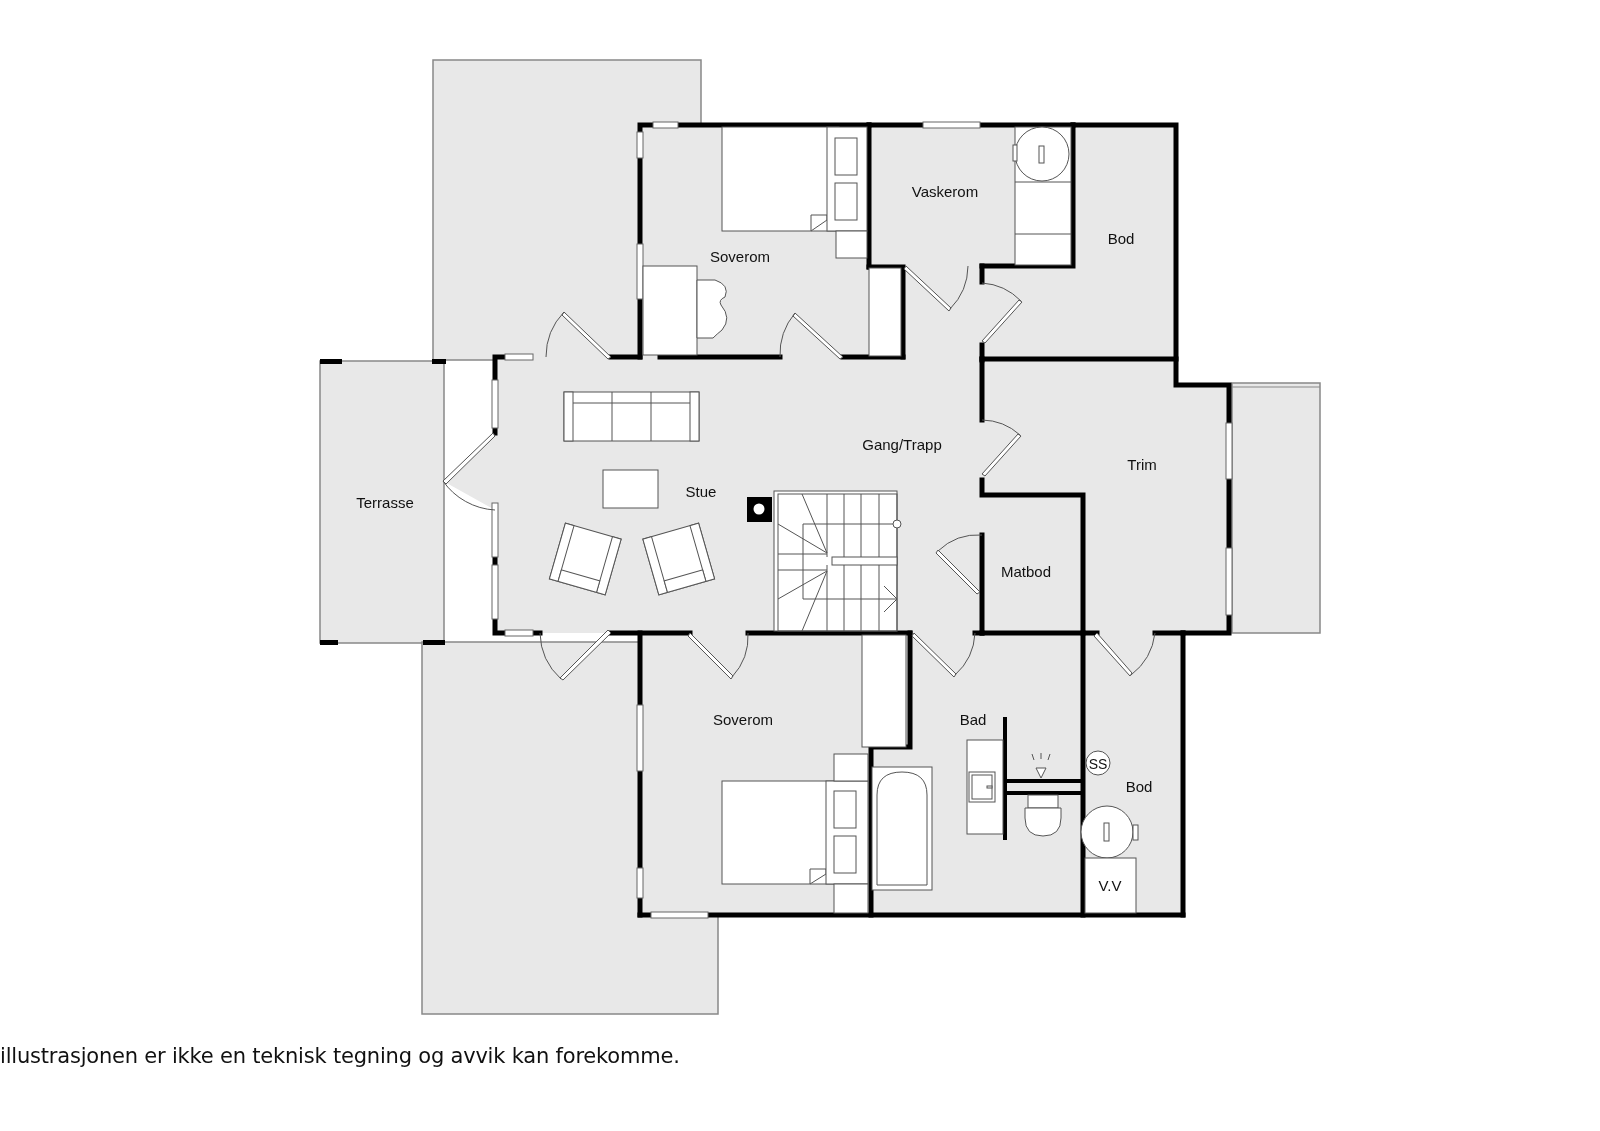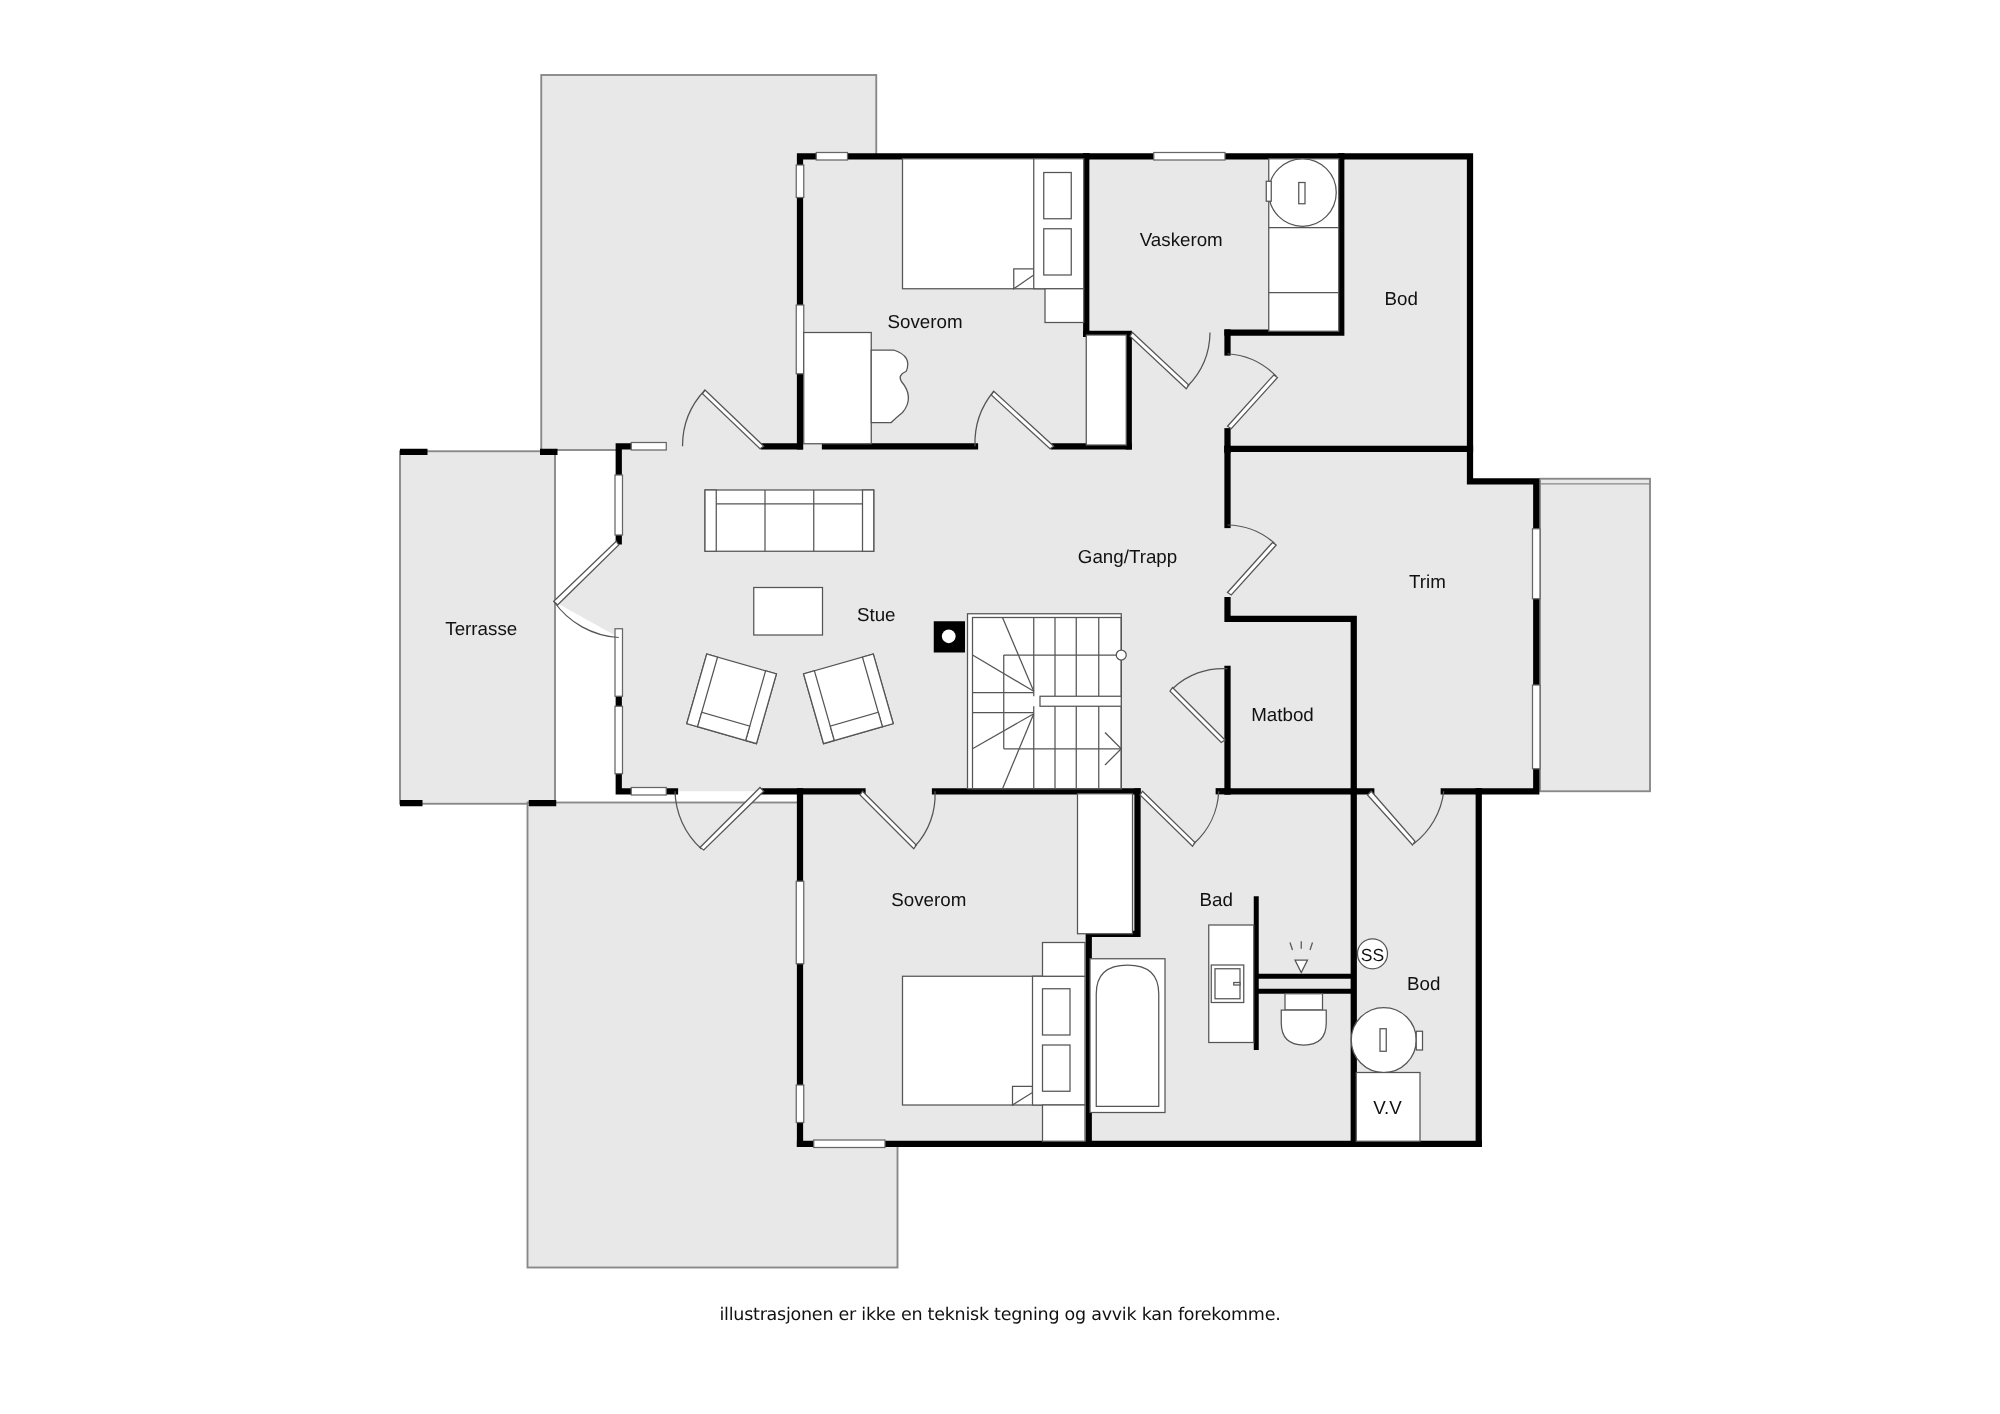--- a/index.html
+++ b/index.html
@@ -1,21 +1,21 @@
 <!DOCTYPE html>
 <html><head>
 <meta charset="utf-8">
 <style>
   html, body { margin: 0; padding: 0; background: #ffffff; }
   body { width: 1600px; height: 1131px; position: relative; overflow: hidden; }
   #plan { position: absolute; left: 0; top: 0; width: 1600px; height: 1131px; }
   .room-label { font-family: "Liberation Sans", sans-serif; font-size: 15px; fill: #111; }
   .disclaimer {
-    position: absolute; left: 0; top: 1044px; width: 1600px; text-align: center;
-    font-family: "DejaVu Sans", sans-serif; font-size: 14px; color: #111;
+    position: absolute; left: 0; top: 1044px; width: 1600px; 
+    font-family: "DejaVu Sans", sans-serif; font-size: 21px; color: #111;
     letter-spacing: -0.2px;
   }
   .floor { fill: #e8e8e8; }
   .outline { fill: #e8e8e8; stroke: #888; stroke-width: 1.5; }
   .wall { stroke: #000; stroke-width: 5; fill: none; stroke-linecap: square; }
   .thinwall { stroke: #000; stroke-width: 4; fill: none; }
   .furn { fill: #fff; stroke: #555; stroke-width: 1; }
   .fline { stroke: #555; stroke-width: 1; fill: none; }
   .win { fill: #fff; stroke: #666; stroke-width: 1; }
   .door { fill: #fff; stroke: #555; stroke-width: 1; }

